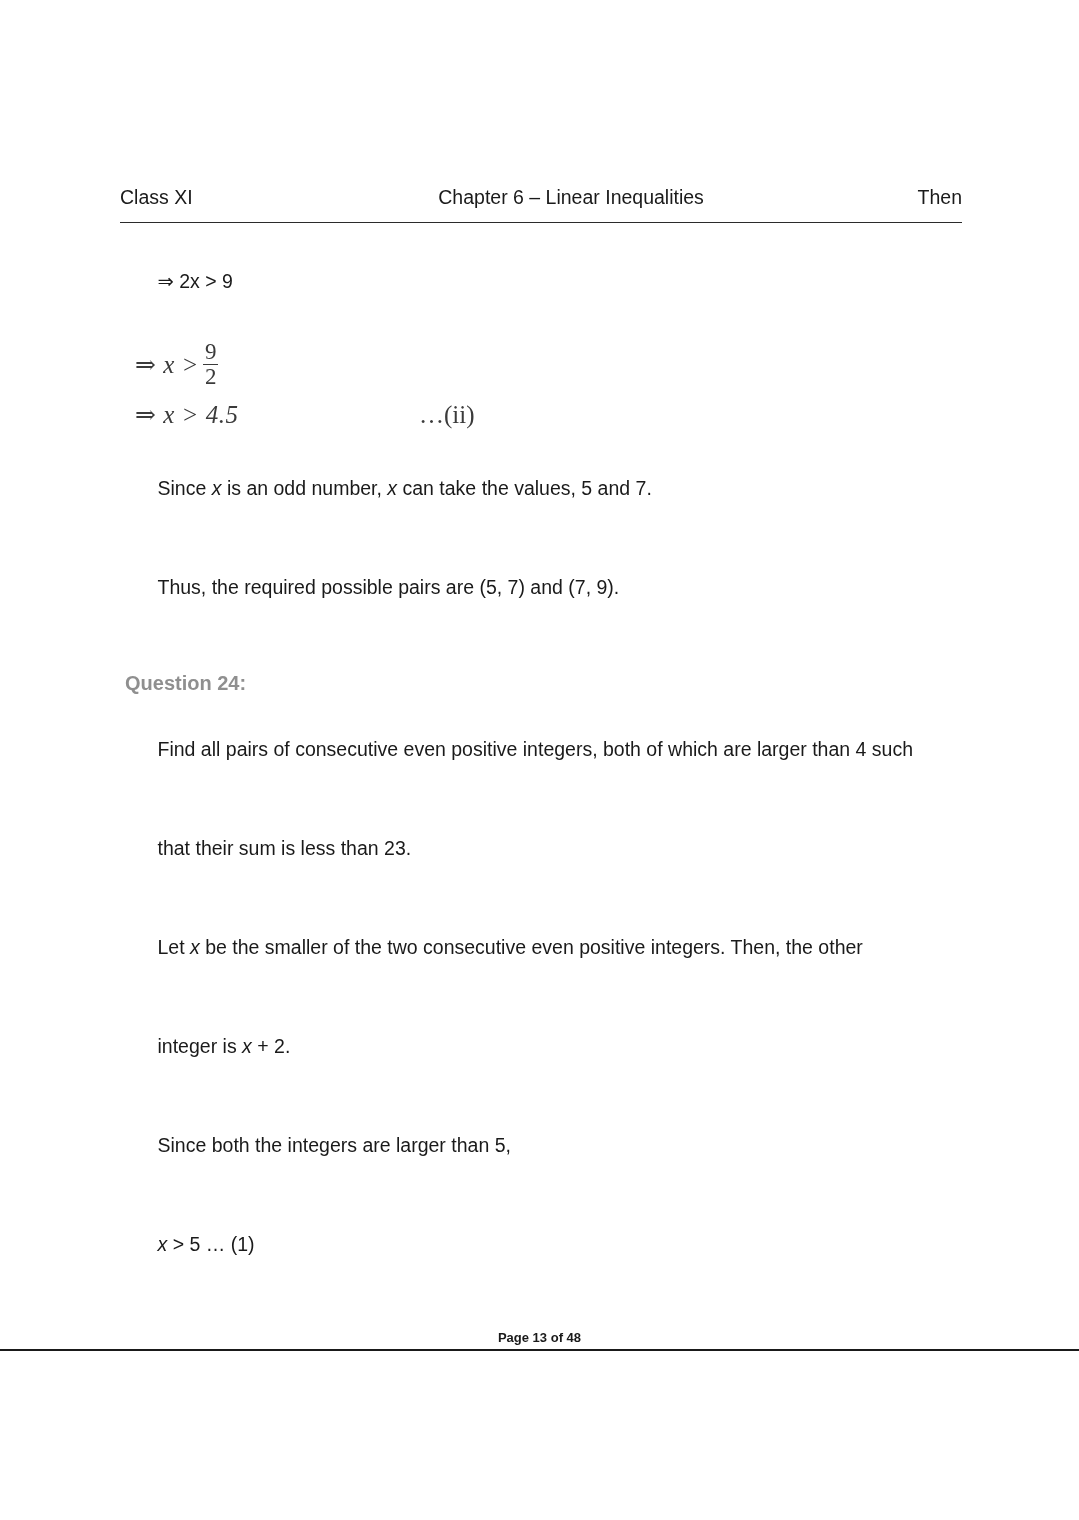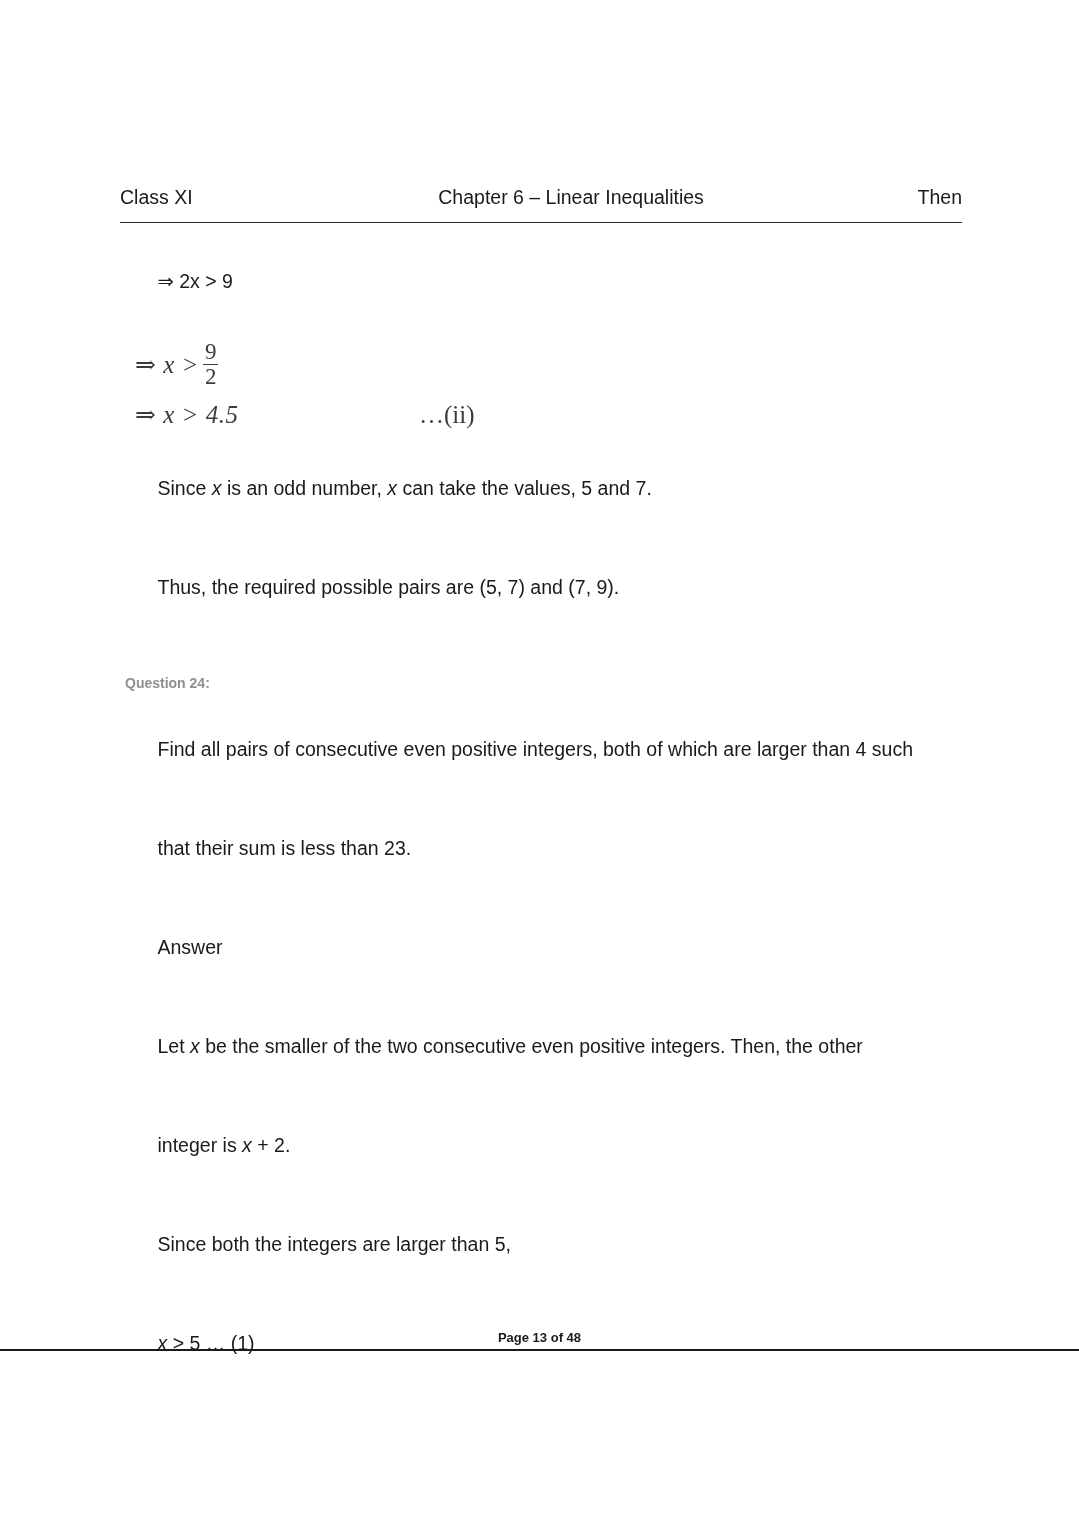--- a/index.html
+++ b/index.html
@@ -53,21 +53,21 @@
   .line {
     font-size: 19.5px;
     line-height: 33px;
     color: #1a1a1a;
     white-space: pre-wrap;
   }
 
   i, .it { font-style: italic; }
 
   .qhead {
-    font-size: 14px;
+    font-size: 20px;
     line-height: 33px;
     font-weight: bold;
     color: #8f8f8f;
   }
 
   .spacer-lg { height: 30px; }
   .spacer-sm { height: 10px; }
 
   
   .mathblock {
@@ -189,23 +189,20 @@
       <span>Question 24:</span>
     </div>
 
     <div class="line">
       <span>Find all pairs of consecutive even positive integers, both of which are larger than 4 such</span>
     </div>
     <div class="line">
       <span>that their sum is less than 23.</span>
     </div>
 
-    <div class="line">
-      <span>Answer</span>
-    </div>
 
     <div class="line">
       <span>Let <i class="it">x</i> be the smaller of the two consecutive even positive integers. Then, the other</span>
     </div>
     <div class="line">
       <span>integer is <i class="it">x</i> + 2.</span>
     </div>
     <div class="line">
       <span>Since both the integers are larger than 5,</span>
     </div>

